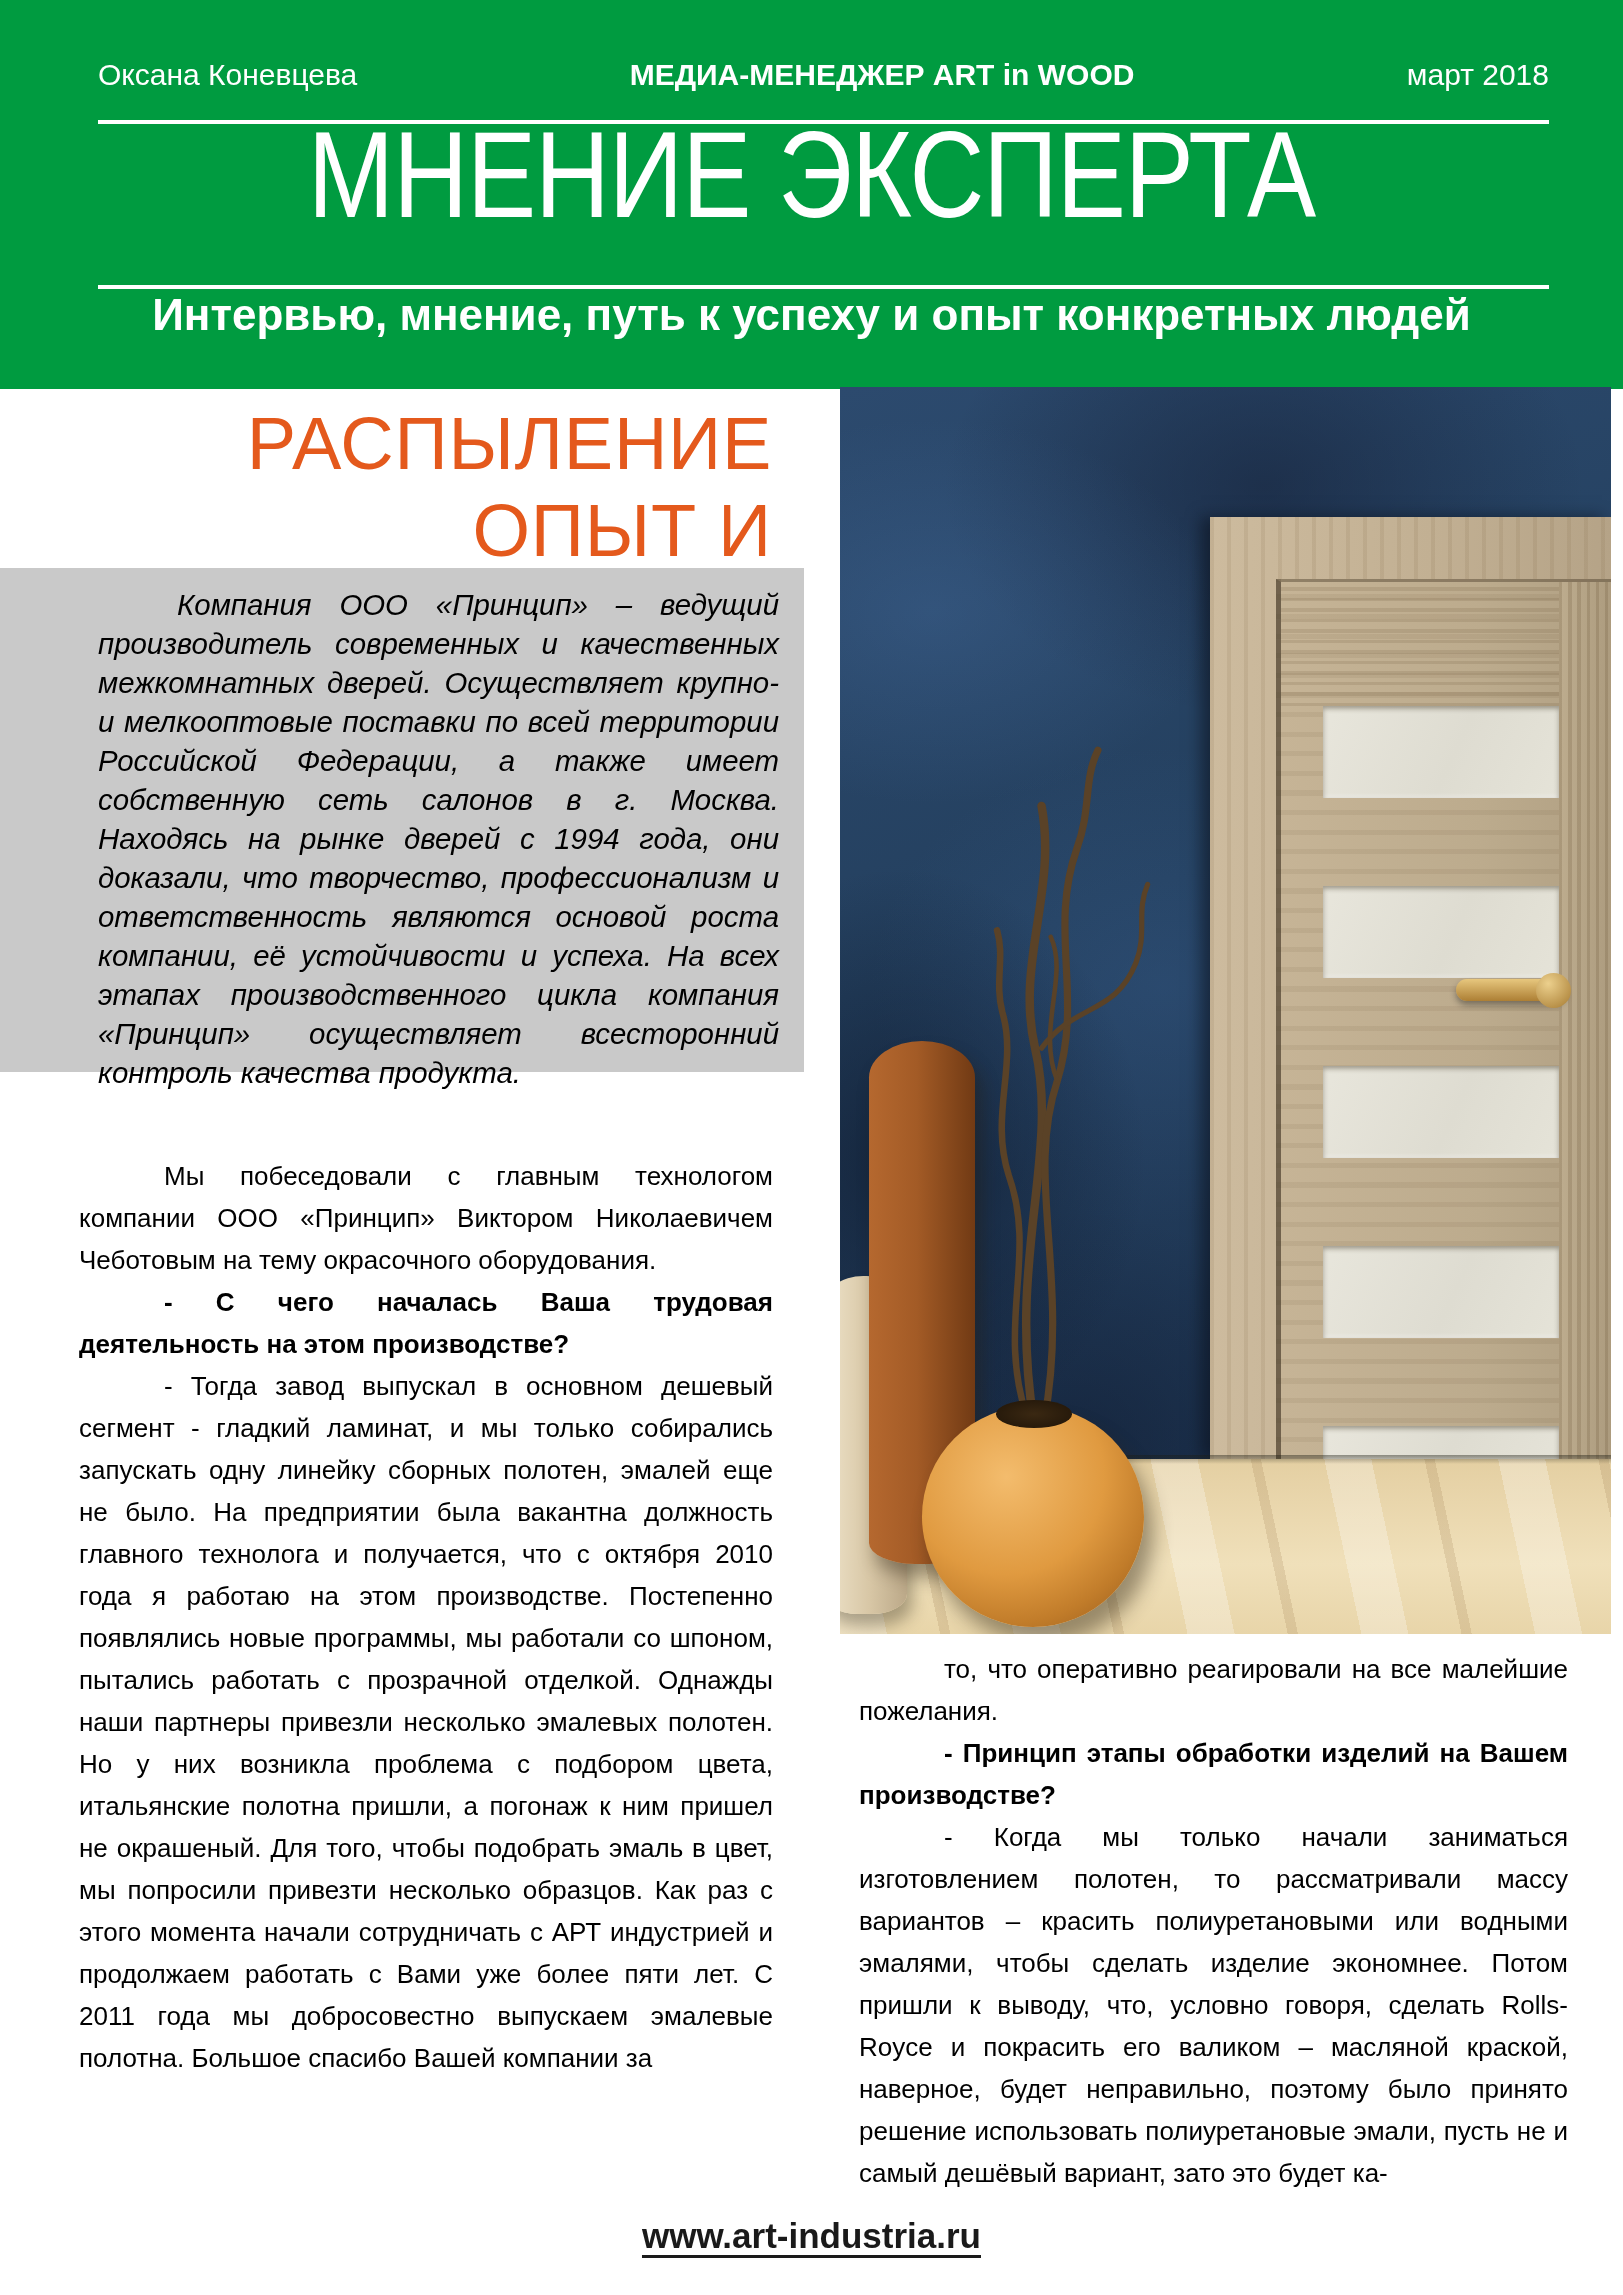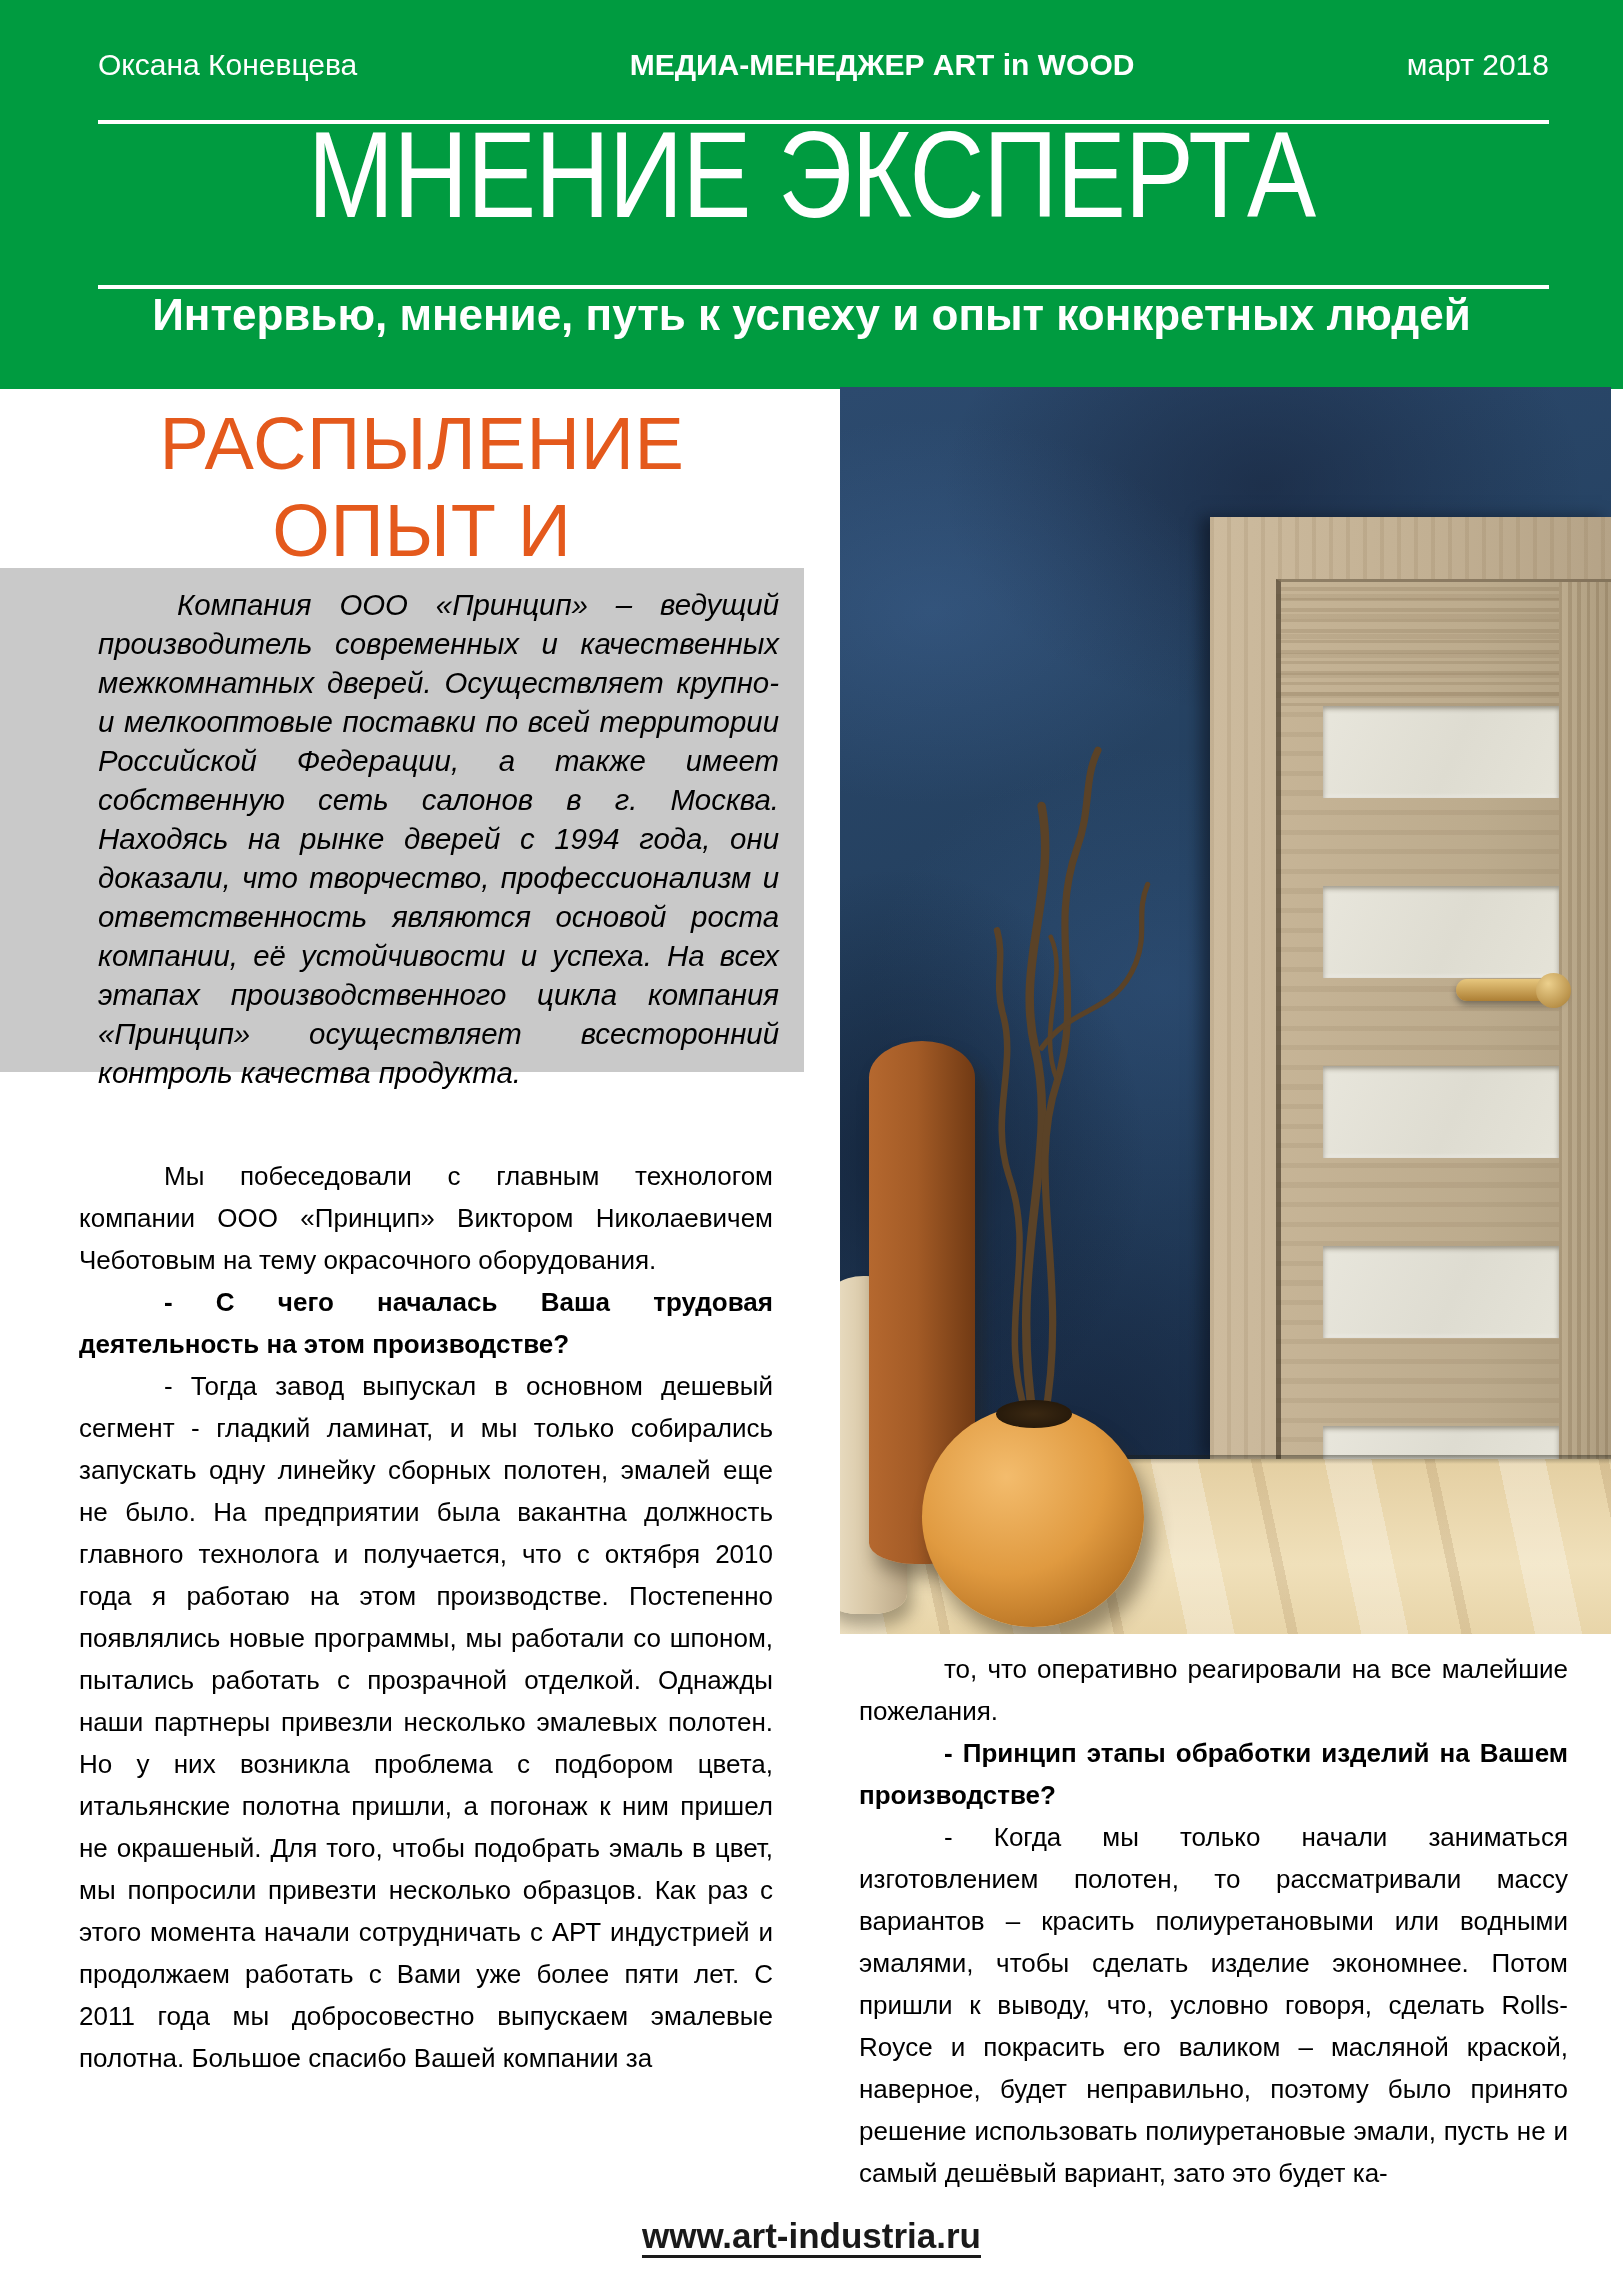--- a/index.html
+++ b/index.html
@@ -11,31 +11,31 @@
     --floor:#EBD9B0;
     --ink:#000000;
   }
   html,body{margin:0;padding:0;background:#888;}
   .page{
     position:relative;width:1623px;height:2295px;background:#ffffff;
     font-family:"Liberation Sans",sans-serif;color:var(--ink);overflow:hidden;
   }
   
   .masthead{position:absolute;left:0;top:0;width:1623px;height:389px;background:var(--green);}
-  .mast-row{position:absolute;left:98px;top:48px;width:1451px;display:flex;justify-content:space-between;align-items:baseline;color:#fff;font-size:30px;}
+  .mast-row{position:absolute;left:98px;top:58px;width:1451px;display:flex;justify-content:space-between;align-items:baseline;color:#fff;font-size:30px;}
   .mast-row .brand{font-weight:700;}
   .mast-line{position:absolute;left:98px;width:1451px;height:3.9px;background:#fff;}
   .line1{top:120px;} .line2{top:285px;}
   .mast-title{position:absolute;left:0;top:114px;width:1623px;text-align:center;color:#fff;
     font-size:122px;line-height:122px;font-weight:400;letter-spacing:-1.3px;white-space:nowrap;}
   .mast-title>span{display:inline-block;transform:scaleX(.85);transform-origin:center;}
   .mast-sub{position:absolute;left:0;top:290px;width:1623px;text-align:center;color:#fff;
     font-size:44px;font-weight:700;letter-spacing:0px;white-space:nowrap;}
   
-  .art-heading{position:absolute;left:72px;top:400px;width:700px;text-align:center;
+  .art-heading{position:absolute;left:72px;top:400px;width:700px;text-align:right;
     color:var(--orange);font-size:74px;line-height:87px;font-weight:400;letter-spacing:0.7px;}
   
   .lead-box{position:absolute;left:0;top:568px;width:804px;height:504px;background:var(--lead_bg);box-sizing:border-box;
     padding:17px 25px 0 98px;}
   .lead-box p{margin:0;font-style:italic;font-size:29.4px;line-height:39px;text-align:justify;text-indent:79px;}
   
   .col{position:absolute;font-size:26px;line-height:42px;text-align:justify;}
   .col p{margin:0;text-indent:85px;}
   .col p.q{font-weight:700;}
   .col-left{left:79px;top:1155px;width:694px;}

